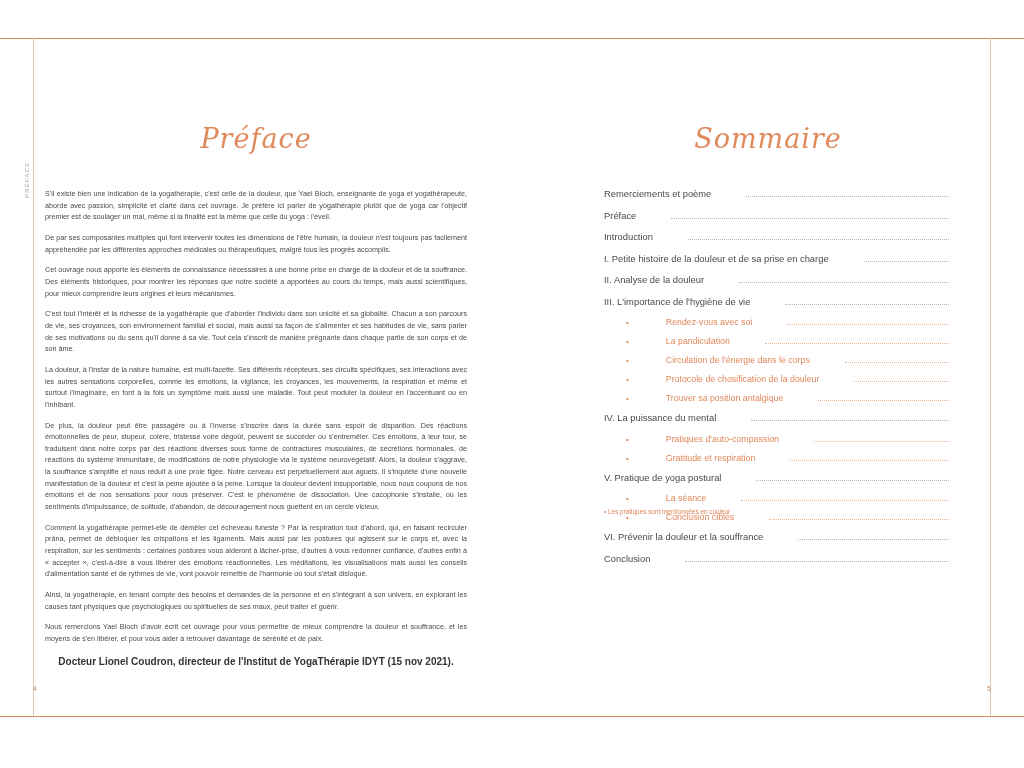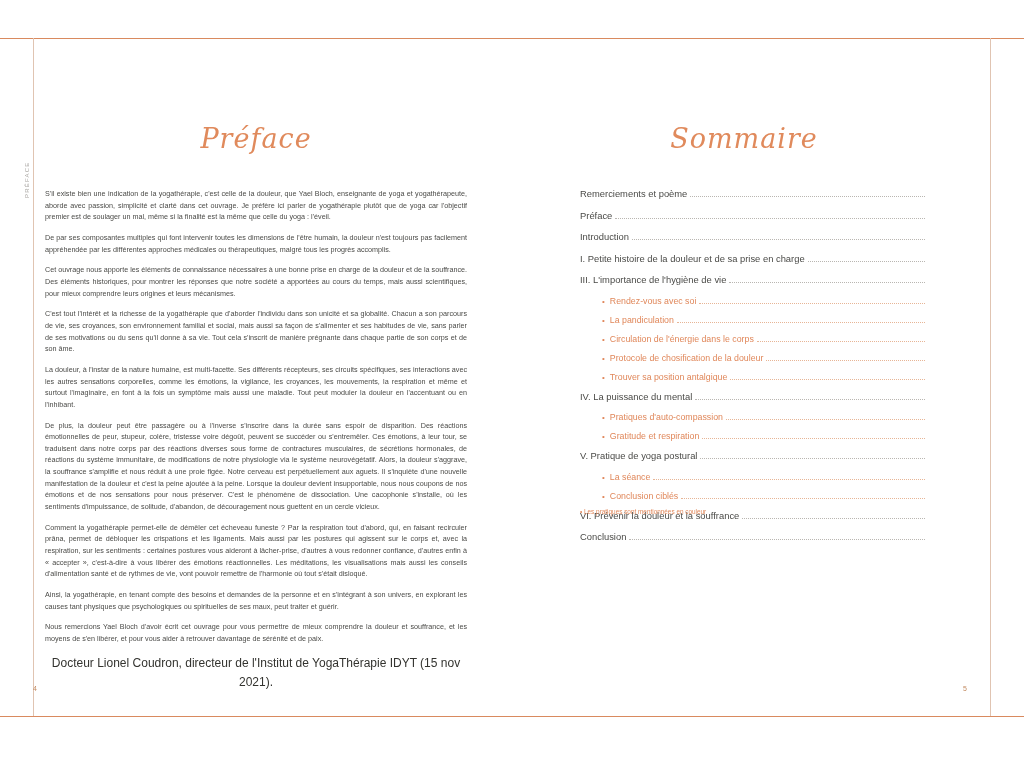--- a/index.html
+++ b/index.html
@@ -49,21 +49,21 @@
   .vrule.left { left: 33px; }
   .vrule.right { left: 990px; }
 
   .page {
     position: absolute;
     top: 38px;
     width: 512px;
     height: 678px;
   }
   .page.left { left: 0; }
-  .page.right { left: 488px; }
+  .page.right { left: 512px; }
 
   
   .running-head {
     position: absolute;
     font-size: 6px;
     letter-spacing: 1.2px;
     color: #a9a6a2;
     text-transform: uppercase;
     white-space: nowrap;
     transform-origin: 0 0;
@@ -94,41 +94,42 @@
     width: 422px;
     font-size: 7.2px;
     line-height: 1.62;
     text-align: justify;
     color: #4a4a47;
   }
   .prose p {
     margin: 0 0 9px 0;
   }
   .prose p.signature {
-    font-weight: normal;
+    font-weight: bold;
     text-align: center;
     margin-top: 2px;
-    font-size: 12px;
+    font-size: 10px;
     color: #33332f;
   }
 
   
   .toc {
     position: absolute;
     left: 92px;
     top: 150px;
     width: 345px;
     font-size: 9.4px;
     color: #4a4a47;
   }
   .toc-row {
     display: flex;
     align-items: baseline;
     margin-bottom: 10.5px;
     white-space: nowrap;
+    gap: 32px;
   }
   .toc-row .lbl { flex: 0 0 auto; }
   .toc-row .dots {
     flex: 1 1 auto;
     border-bottom: 1px dotted #b9b6b1;
     margin: 0 0 2px 3px;
     height: 1px;
   }
   .toc-row.sub {
     padding-left: 22px;
@@ -204,20 +205,24 @@
       </div>
       <div class="toc-row">
         <span class="lbl">Introduction</span>
         <span class="dots"></span>
       </div>
       <div class="toc-row">
         <span class="lbl">I. Petite histoire de la douleur et de sa prise en charge</span>
         <span class="dots"></span>
       </div>
       <div class="toc-row">
+        <span class="lbl">II. Analyse de la douleur</span>
+        <span class="dots"></span>
+      </div>
+      <div class="toc-row">
         <span class="lbl">III. L'importance de l'hygiène de vie</span>
         <span class="dots"></span>
       </div>
 
       <div class="toc-row sub">
         <span class="bullet">•</span>
         <span class="lbl">Rendez-vous avec soi</span>
         <span class="dots"></span>
       </div>
       <div class="toc-row sub">

